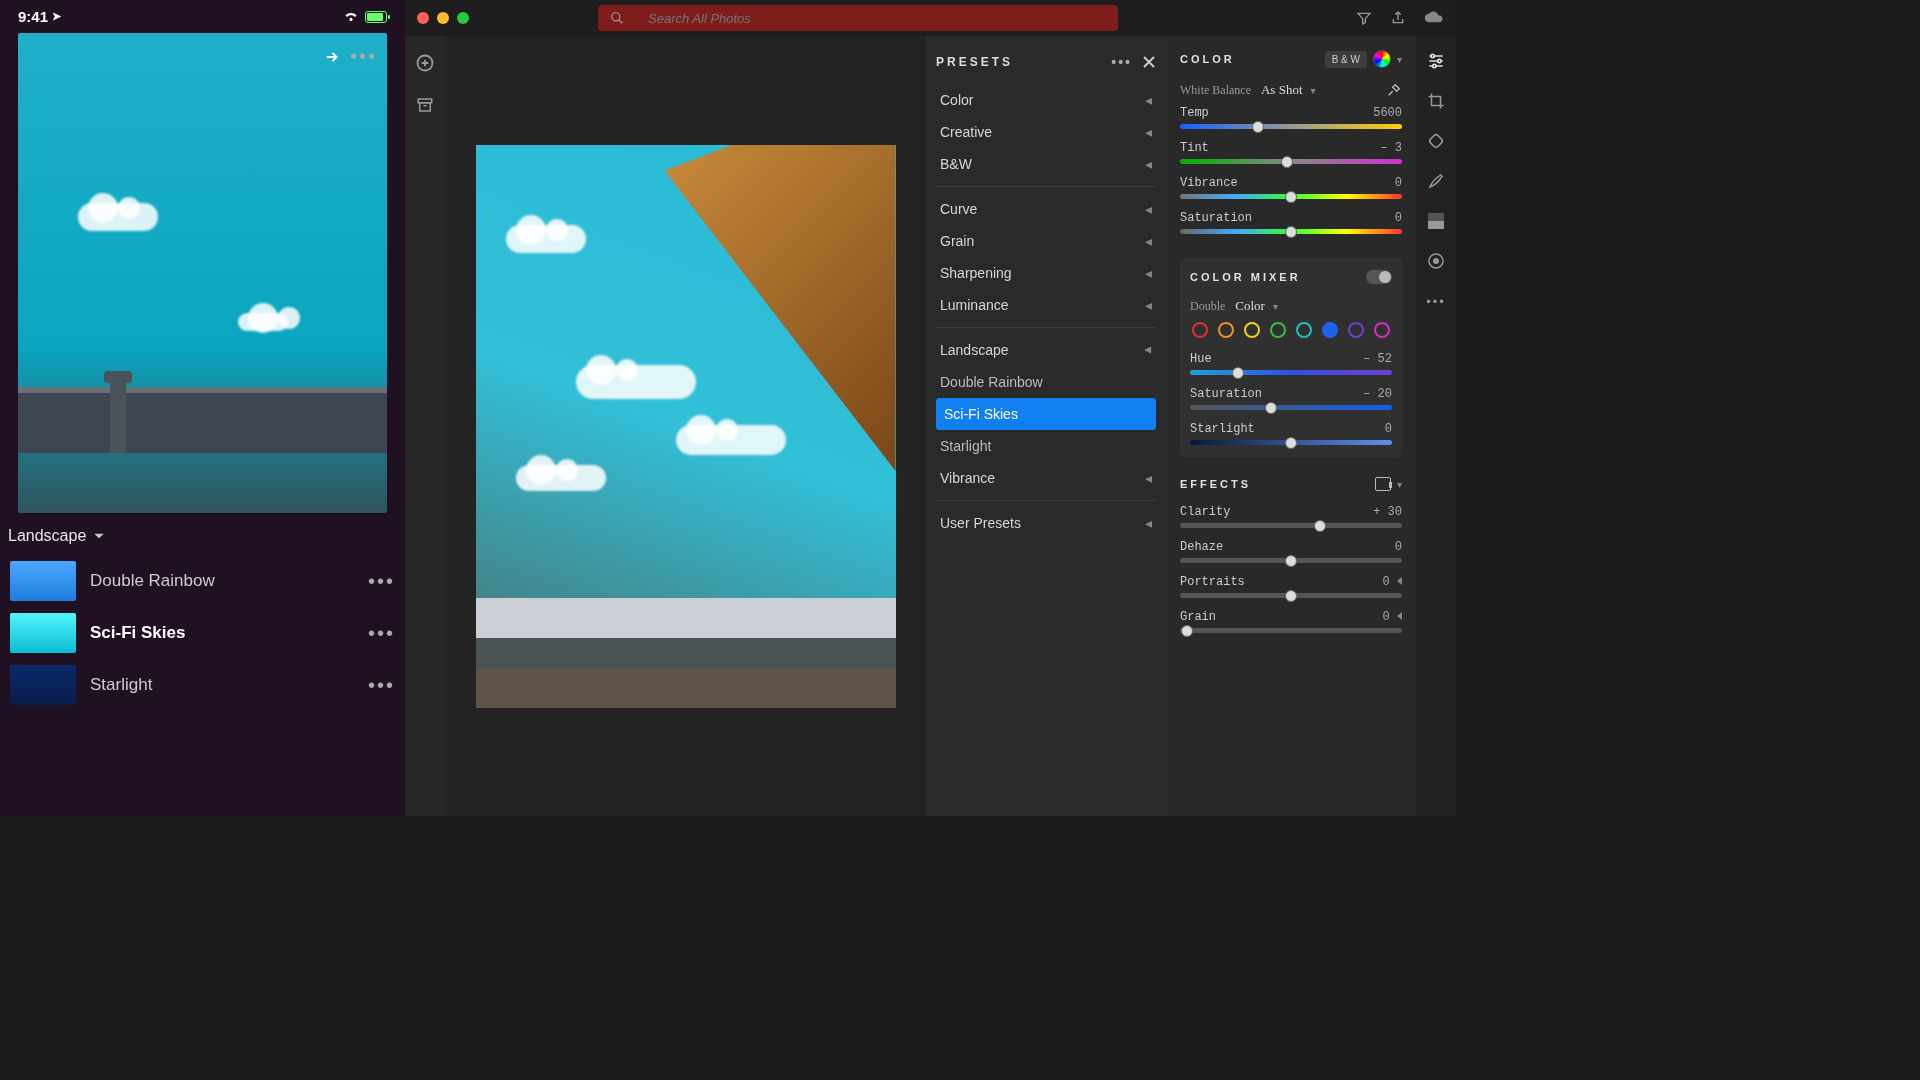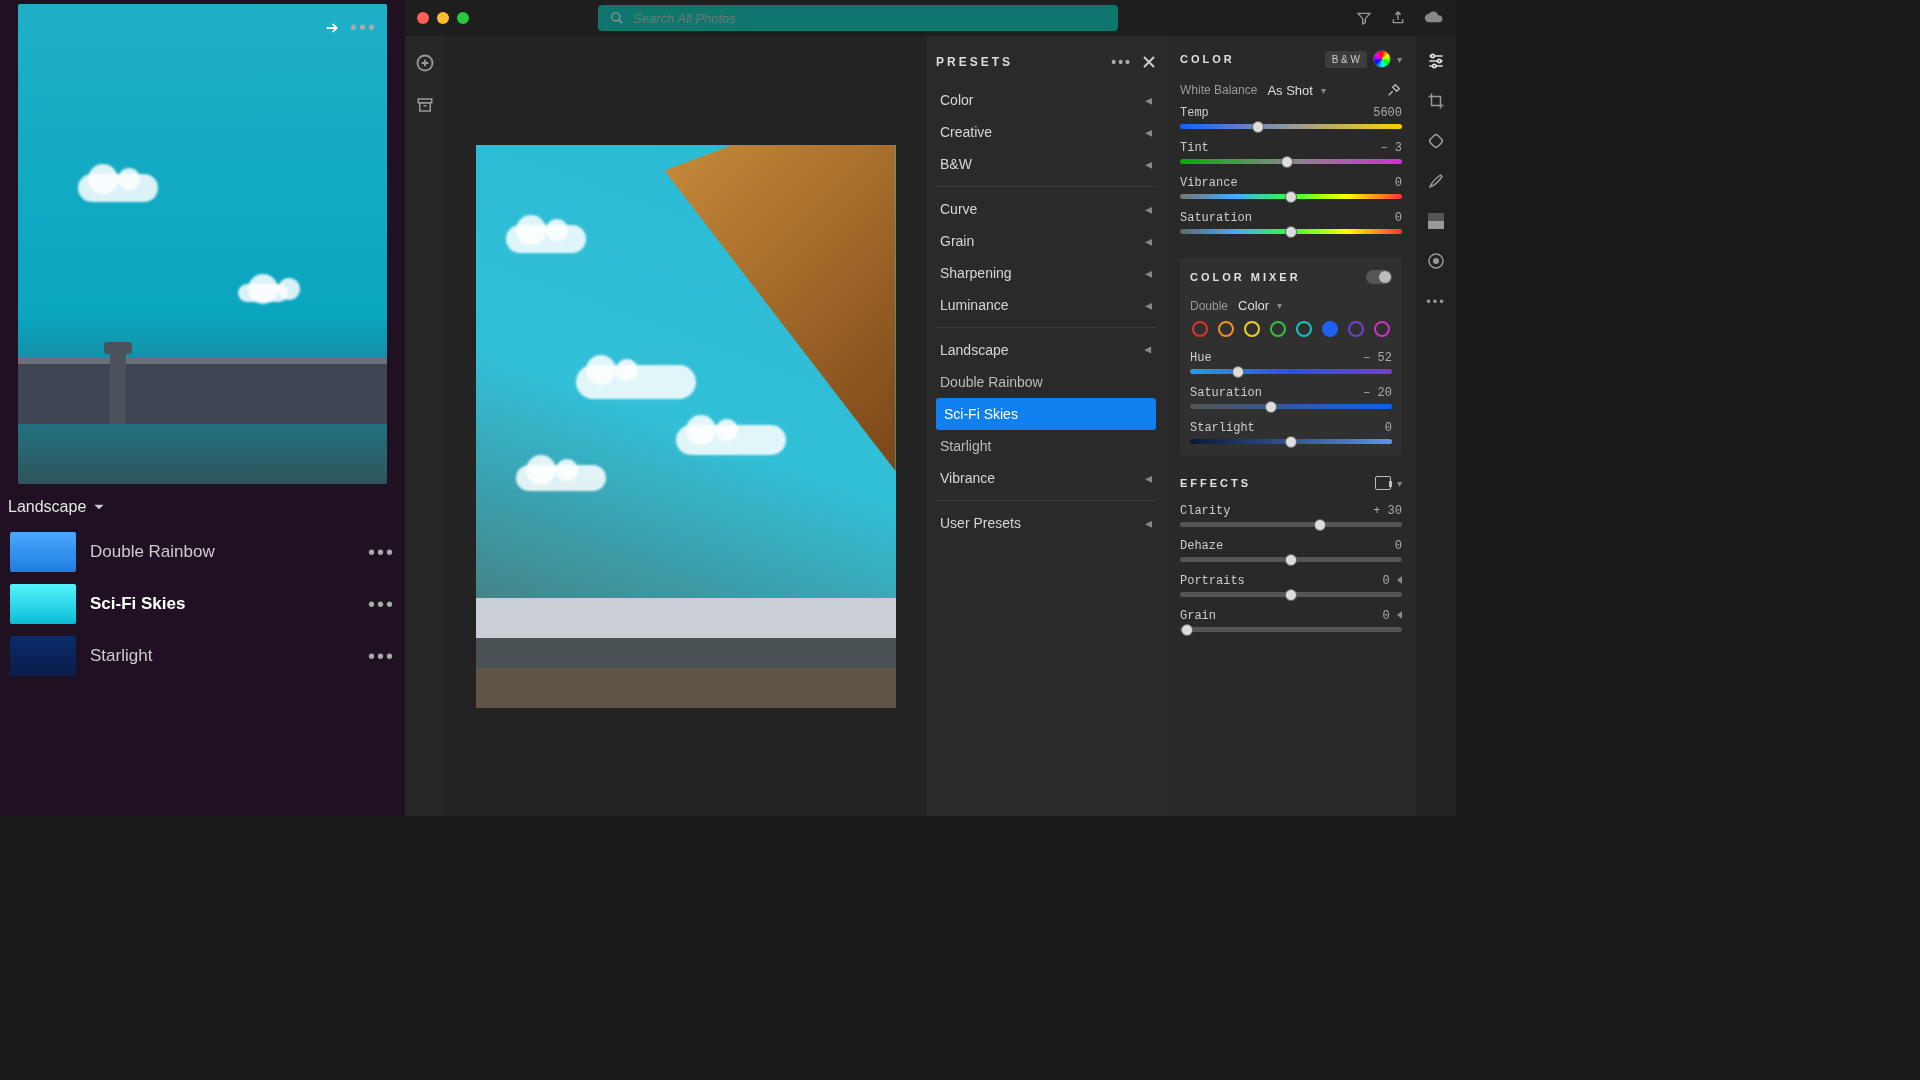--- a/index.html
+++ b/index.html
@@ -54,21 +54,21 @@
 .mobile-thumb { width:66px; height:40px; border-radius:2px; }
 .mobile-preset-name { flex:1; font-size:17px; }
 .mobile-preset-row.selected .mobile-preset-name { font-weight:600; color:#fff; }
 .dots-btn { color:#aaa; font-size:20px; letter-spacing:2px; cursor:pointer; }
 
 .desktop { flex:1; display:flex; flex-direction:column; background:#232323; }
 .titlebar { height:36px; background:#1e1e1e; display:flex; align-items:center; padding:0 12px; gap:20px; }
 .traffic-lights { display:flex; gap:8px; }
 .tl { width:12px; height:12px; border-radius:50%; }
 .tl.red{background:#ff5f56;} .tl.yellow{background:#ffbd2e;} .tl.green{background:#27c93f;}
-.search-wrap { margin:0 auto; background:#0f766e; width:520px; height:26px; border-radius:4px; display:flex; align-items:center; padding:0 12px; gap:9px; }
+.search-wrap { margin:0 auto; background:#7f1d1d; width:520px; height:26px; border-radius:4px; display:flex; align-items:center; padding:0 12px; gap:24px; }
 .search-wrap input { background:none; border:none; outline:none; flex:1; color:#ccc; font-style:italic; font-size:13px; }
 .titlebar-right { display:flex; gap:18px; align-items:center; color:#888; margin-left:auto; }
 
 .body-row { flex:1; display:flex; overflow:hidden; }
 .left-rail { width:40px; background:#272727; display:flex; flex-direction:column; align-items:center; padding-top:16px; gap:20px; color:#888; }
 .rail-btn { width:22px; height:22px; display:flex; align-items:center; justify-content:center; cursor:pointer; }
 .canvas { flex:1; display:flex; align-items:center; justify-content:center; background:#232323; position:relative; }
 .canvas-image { width:420px; height:563px; position:relative; overflow:hidden; background:linear-gradient(200deg,#2abad4 0%, #32c0d8 50%, #4b6a66 100%);}
 .canvas-image .overpass { position:absolute; top:0; right:0; width:55%; height:58%; background:linear-gradient(135deg,#c78a3a 0%, #7a4618 100%); clip-path:polygon(30% 0, 100% 0, 100% 100%, 0 8%);}
 .canvas-image .bridge { position:absolute; bottom:70px; left:0; right:0; height:40px; background:#c9cfd4;}
@@ -86,21 +86,21 @@
 .prow.groupopen .arrow { transform:rotate(90deg); display:inline-block; }
 
 .right-pane { width:250px; background:#292929; padding:10px 14px 20px; overflow-y:auto; }
 .rp-section { margin-bottom:16px; }
 .rp-title-row { display:flex; align-items:center; justify-content:space-between; padding:4px 0 10px; }
 .rp-title { letter-spacing:3px; font-size:11px; font-weight:700; color:#e0e0e0; }
 .rp-title-controls { display:flex; gap:6px; align-items:center; }
 .pill-btn { font-size:10px; background:#3d3d3d; padding:3px 7px; border-radius:3px; color:#ccc; cursor:pointer; }
 .colorwheel { width:18px; height:18px; border-radius:50%; background:conic-gradient(#f00,#ff0,#0f0,#0ff,#00f,#f0f,#f00); border:1px solid #555; cursor:pointer;}
 .chev-down { color:#888; font-size:10px; }
-.wb-row{display:flex;align-items:center;gap:10px;padding:4px 0;}
+.wb-row{display:flex;align-items:center;gap:10px;padding:4px 0;font-family:Liberation Serif, serif;}
 .wb-label{color:#999;font-size:12px;}
 .wb-select{color:#ddd;font-size:13px;cursor:pointer;display:flex;align-items:center;gap:8px;}
 .eyedropper{margin-left:auto;color:#999;cursor:pointer;}
 .slider-row { padding:4px 0 8px;font-family:Liberation Mono, monospace; }
 .slider-labels{display:flex;justify-content:space-between;font-size:12px;color:#ccc;margin-bottom:4px;}
 .slider-labels .val{color:#aaa;}
 .slider-track { height:5px; border-radius:3px; position:relative; }
 .slider-thumb { position:absolute; top:50%; width:12px; height:12px; border-radius:50%; background:#ddd; border:1px solid #666; transform:translate(-50%,-50%);}
 .grad-temp{background:linear-gradient(90deg,#1560ff,#999,#ffd000);}
 .grad-tint{background:linear-gradient(90deg,#00b000,#888,#d030d0);}
@@ -120,20 +120,35 @@
 .effects-icon::after{content:"";position:absolute;right:-2px;top:4px;width:3px;height:6px;background:#bbb;}
 
 .far-rail { width:40px; background:#222; display:flex; flex-direction:column; align-items:center; padding-top:14px; gap:18px; color:#888; }
 .far-btn { width:22px; height:22px; cursor:pointer; display:flex; align-items:center; justify-content:center; }
 svg { display:block; }
 </style>
 </head>
 <body>
 
 <div class="mobile-panel">
+  <div class="mobile-statusbar">
+    <span>9:41</span>
+    <span style="font-size:11px;margin-left:4px;">➤</span>
+    <span style="flex:1"></span>
+    <div class="statusbar-right">
+      <span>
+        <svg class="wifi-icon" viewBox="0 0 20 14">
+            <path fill="#fff" d="M10 12a2 2 0 100-4 2 2 0 000 4zM3 5c4-4 10-4 14 0l-2 2c-3-3-7-3-10 0L3 5z"></path>
+          </svg>
+      </span>
+      <span class="battery-icon">
+          <span class="battery-fill"></span>
+        </span>
+    </div>
+  </div>
   <div class="mobile-image">
     <div class="mobile-image-controls">
       <span style="cursor:pointer;">
         <svg width="20" height="20" viewBox="0 0 24 24" fill="none" stroke="#fff" stroke-width="2.2">
             <path d="M8 12h11M15 7l5 5-5 5"></path>
           </svg>
       </span>
       <span class="dots-btn">•••</span>
     </div>
     <div class="cloud-shape" style="top:170px;left:60px;"></div>

